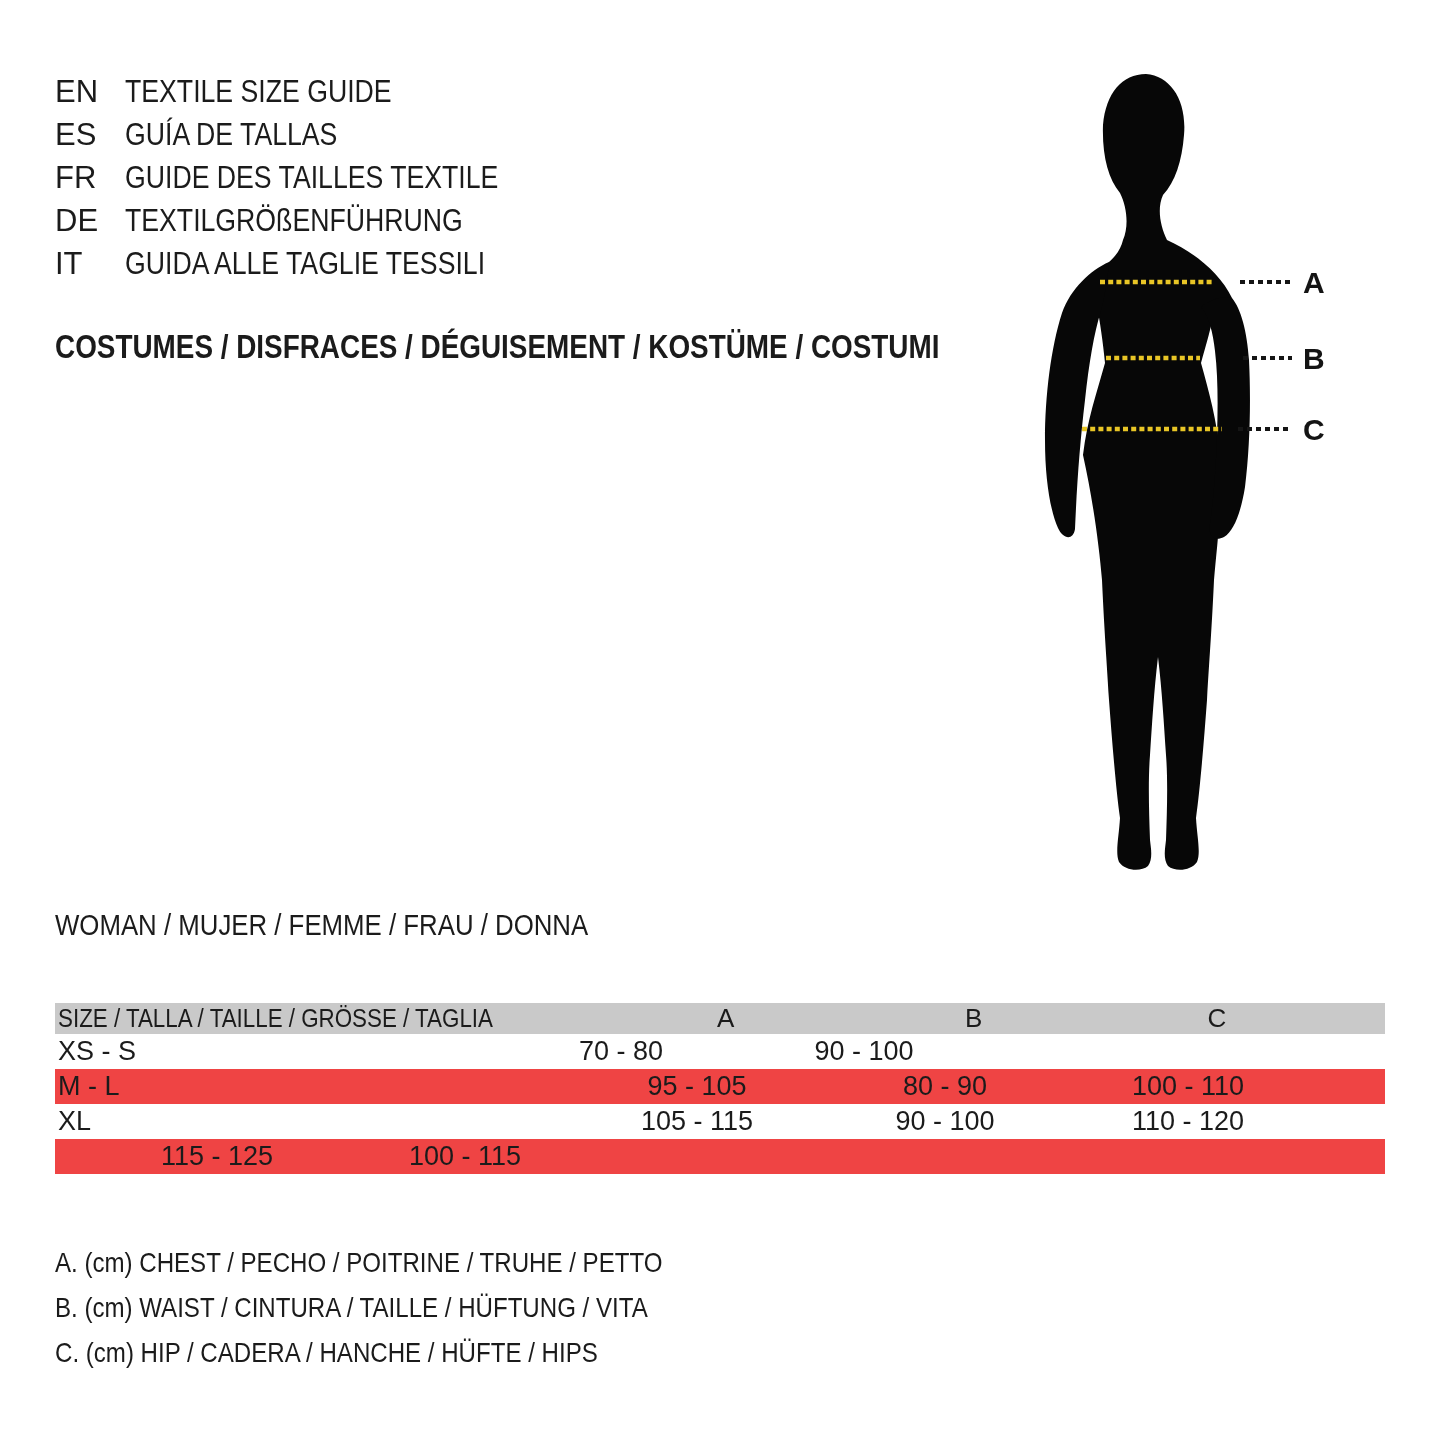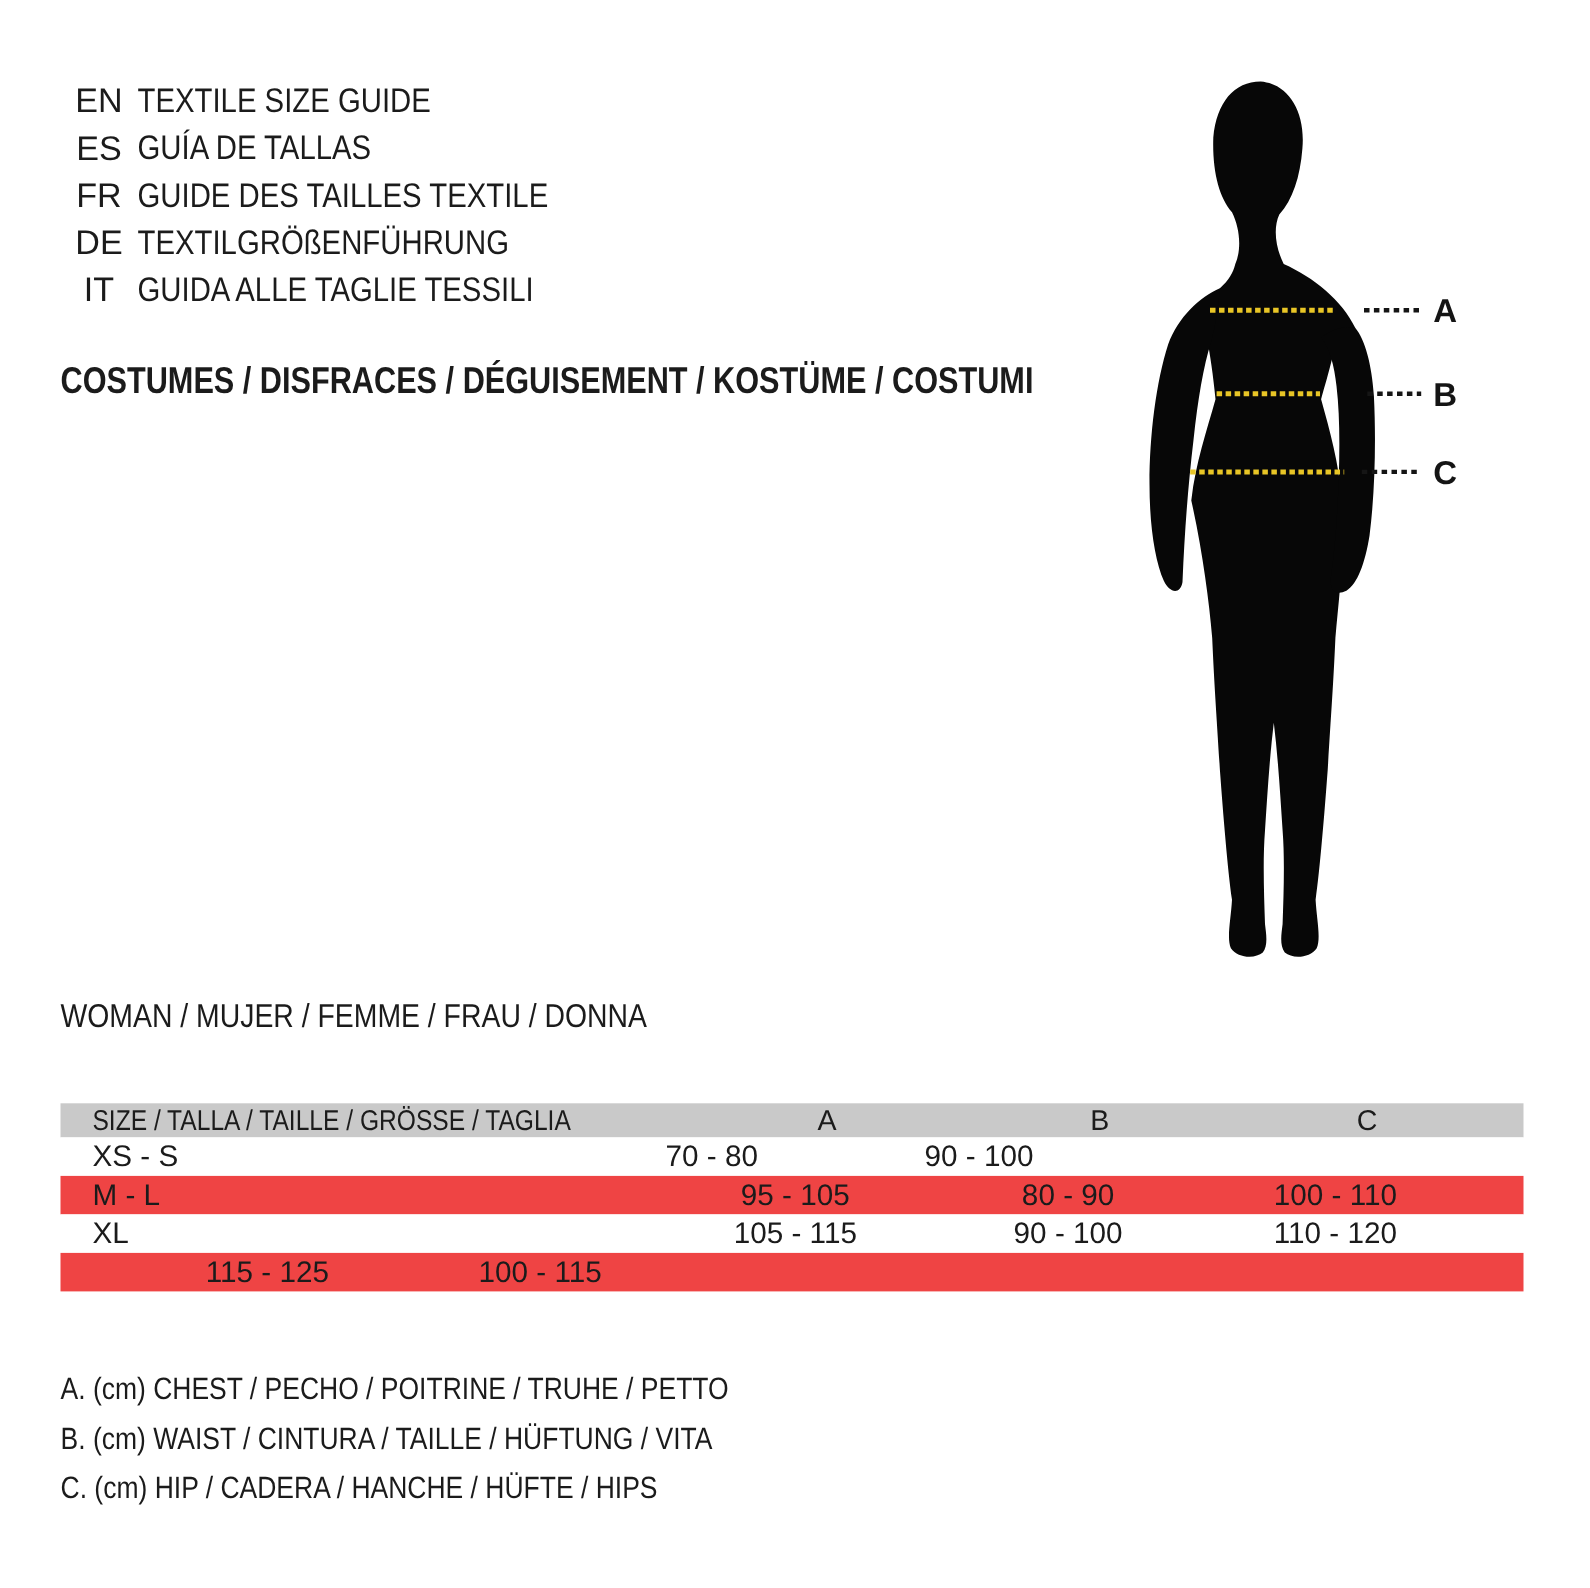--- a/index.html
+++ b/index.html
@@ -14,35 +14,35 @@
   }
   .cond {
     display: inline-block;
     transform: scaleX(0.86);
     transform-origin: 0 50%;
     white-space: nowrap;
   }
   
   .lang-list { position: absolute; left: 55px; top: 70px; }
   .lang-row { display: flex; height: 43px; align-items: center; font-size: 31px; }
-  .lang-code { width: 70px; flex: 0 0 70px; text-align: center; }
+  .lang-code { width: 70px; flex: 0 0 70px; }
   
   .category-title {
     position: absolute; left: 55px; top: 327px;
     font-size: 34px; font-weight: 700; letter-spacing: 0px;
   }
   .category-title .cond { transform: scaleX(0.82); }
   
   .figure { position: absolute; left: 1020px; top: 55px; width: 420px; height: 830px; }
   .figure text { font-family: "Liberation Sans", "DejaVu Sans", sans-serif; font-size: 30px; font-weight: 700; fill: #141414; }
   
   .section-title { position: absolute; left: 55px; top: 896px; font-size: 30px; margin-top: 12px; }
   
   .size-table { position: absolute; left: 55px; top: 1003px; width: 1330px; }
-  .t-row { display: flex; align-items: center; height: 35px; background: #ffffff; padding-left: 26px; }
+  .t-row { display: flex; align-items: center; height: 35px; background: #ffffff; }
   .t-row.head { height: 31px; background: #c9c9c9; font-size: 26px; }
   .t-row.alt { background: #ef4444; }
   .t-row { font-size: 27px; }
   .c-size { flex: 0 0 480px; padding-left: 3px; box-sizing: border-box; text-align: left; }
   .c-a { flex: 0 0 324px; text-align: center; }
   .c-b { flex: 0 0 172px; text-align: center; }
   .c-c { flex: 0 0 314px; text-align: center; }
   .c-fill { flex: 1; }
   
   .legend { position: absolute; left: 55px; top: 1240px; }

